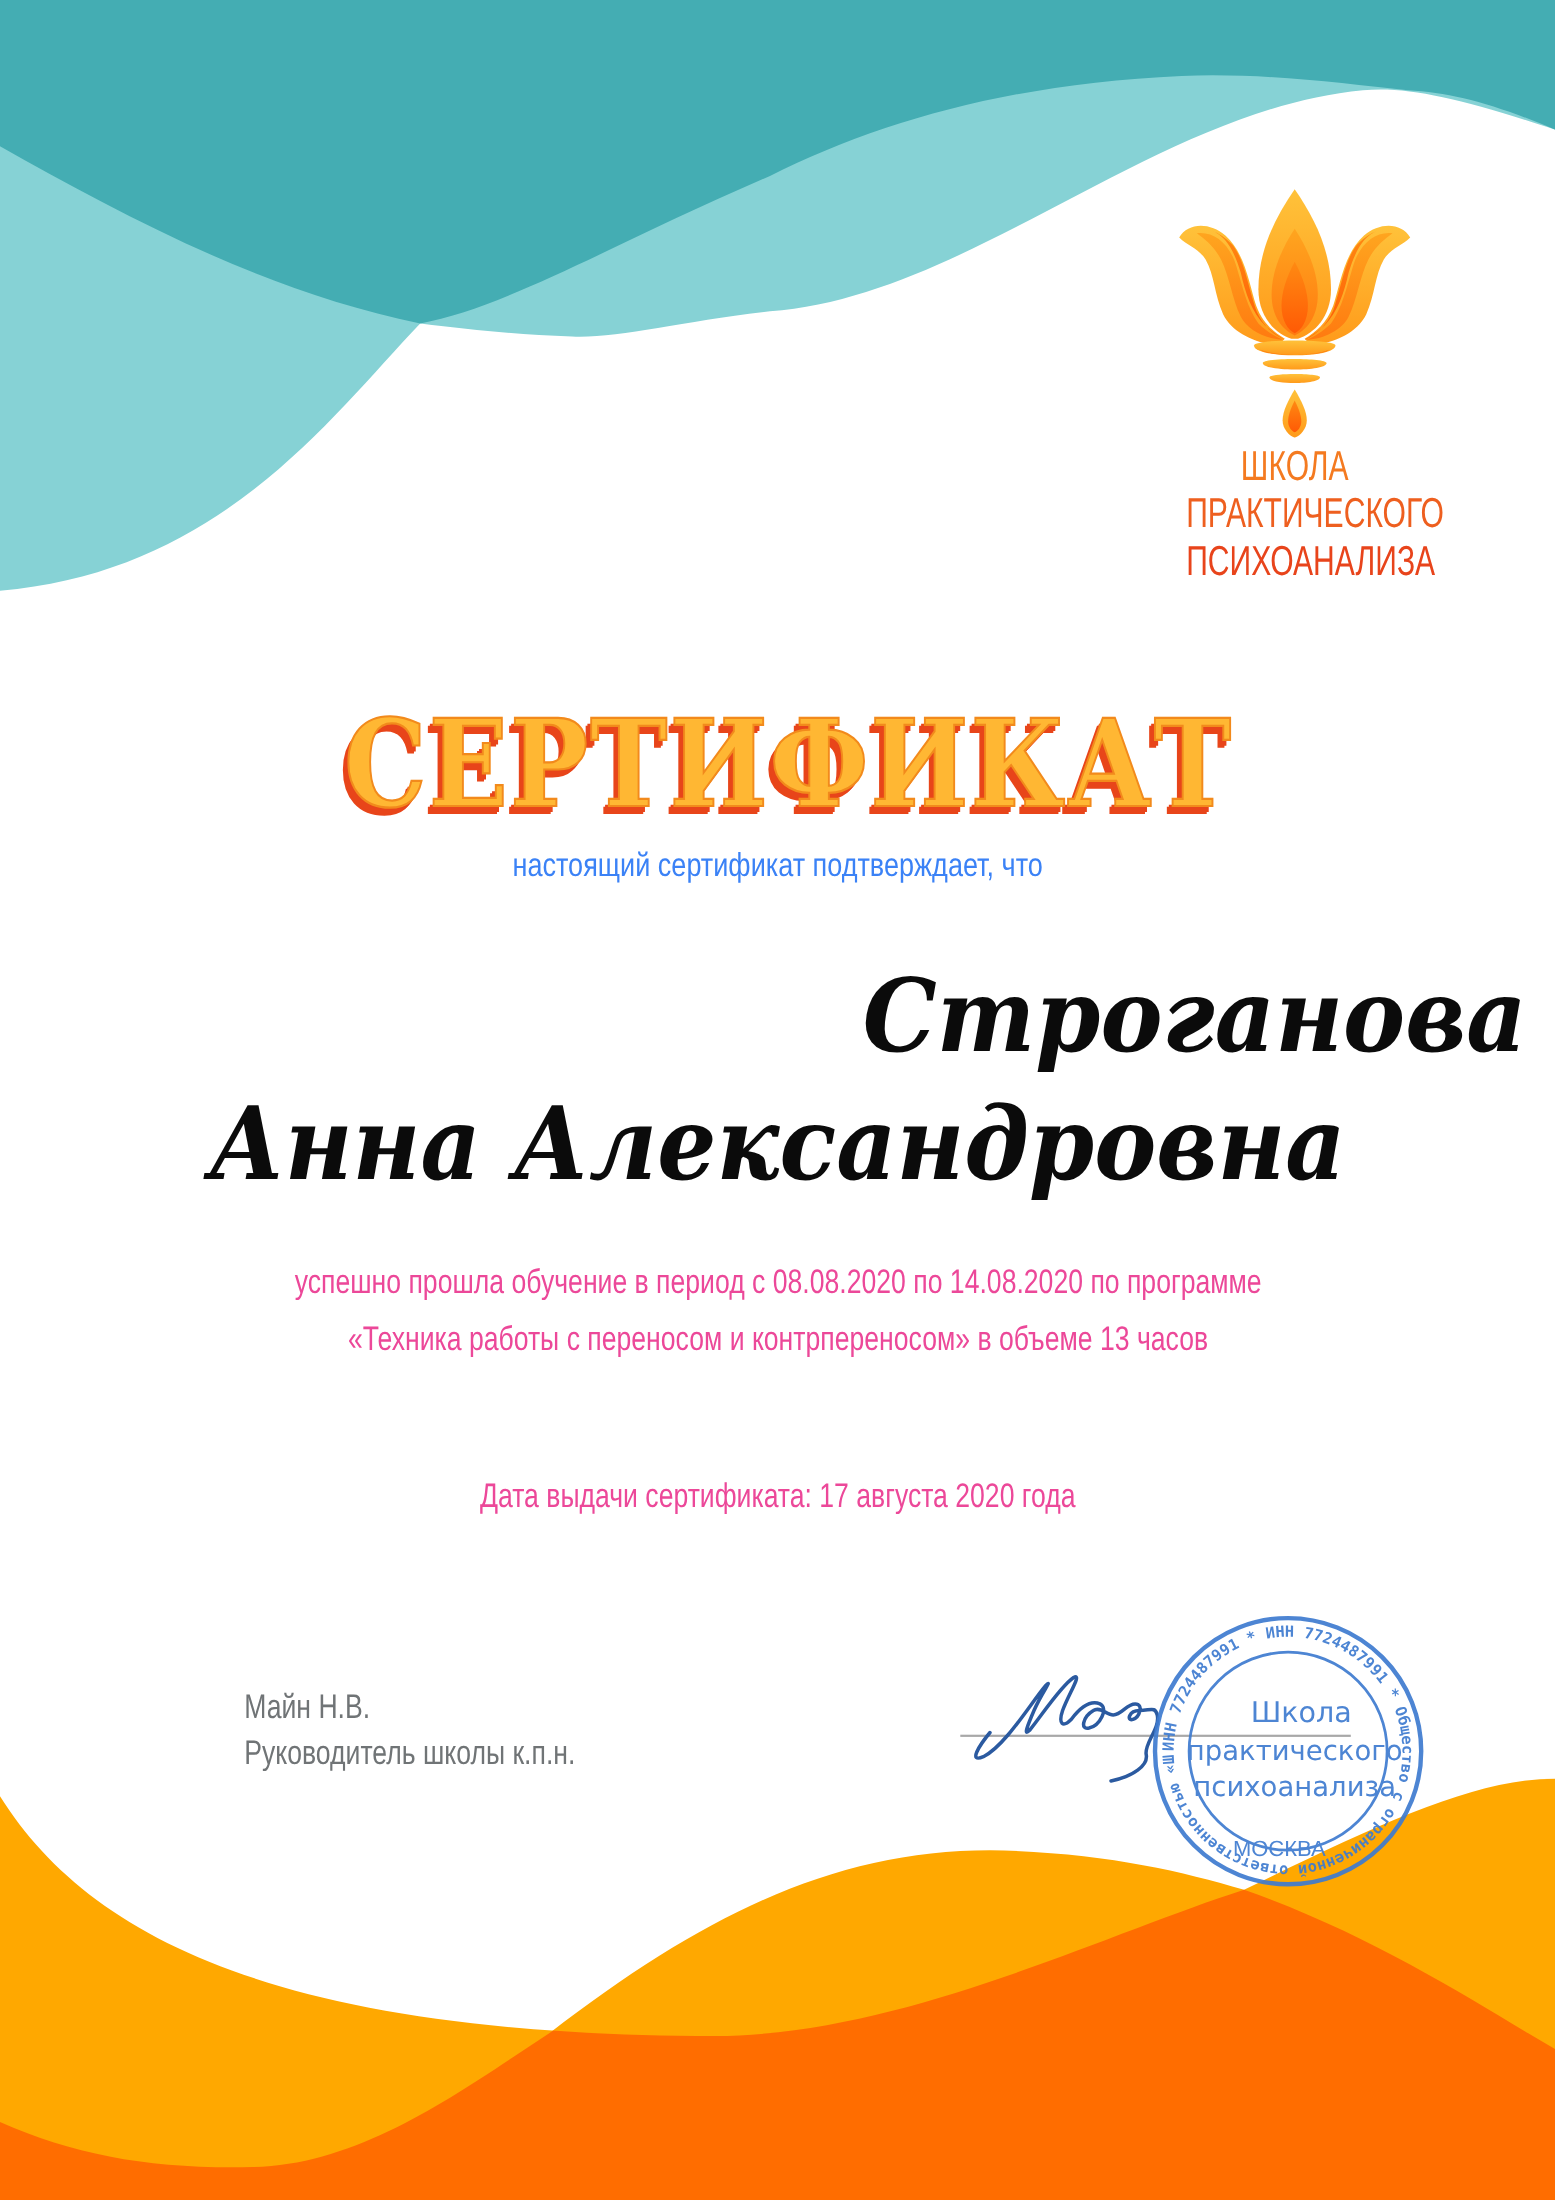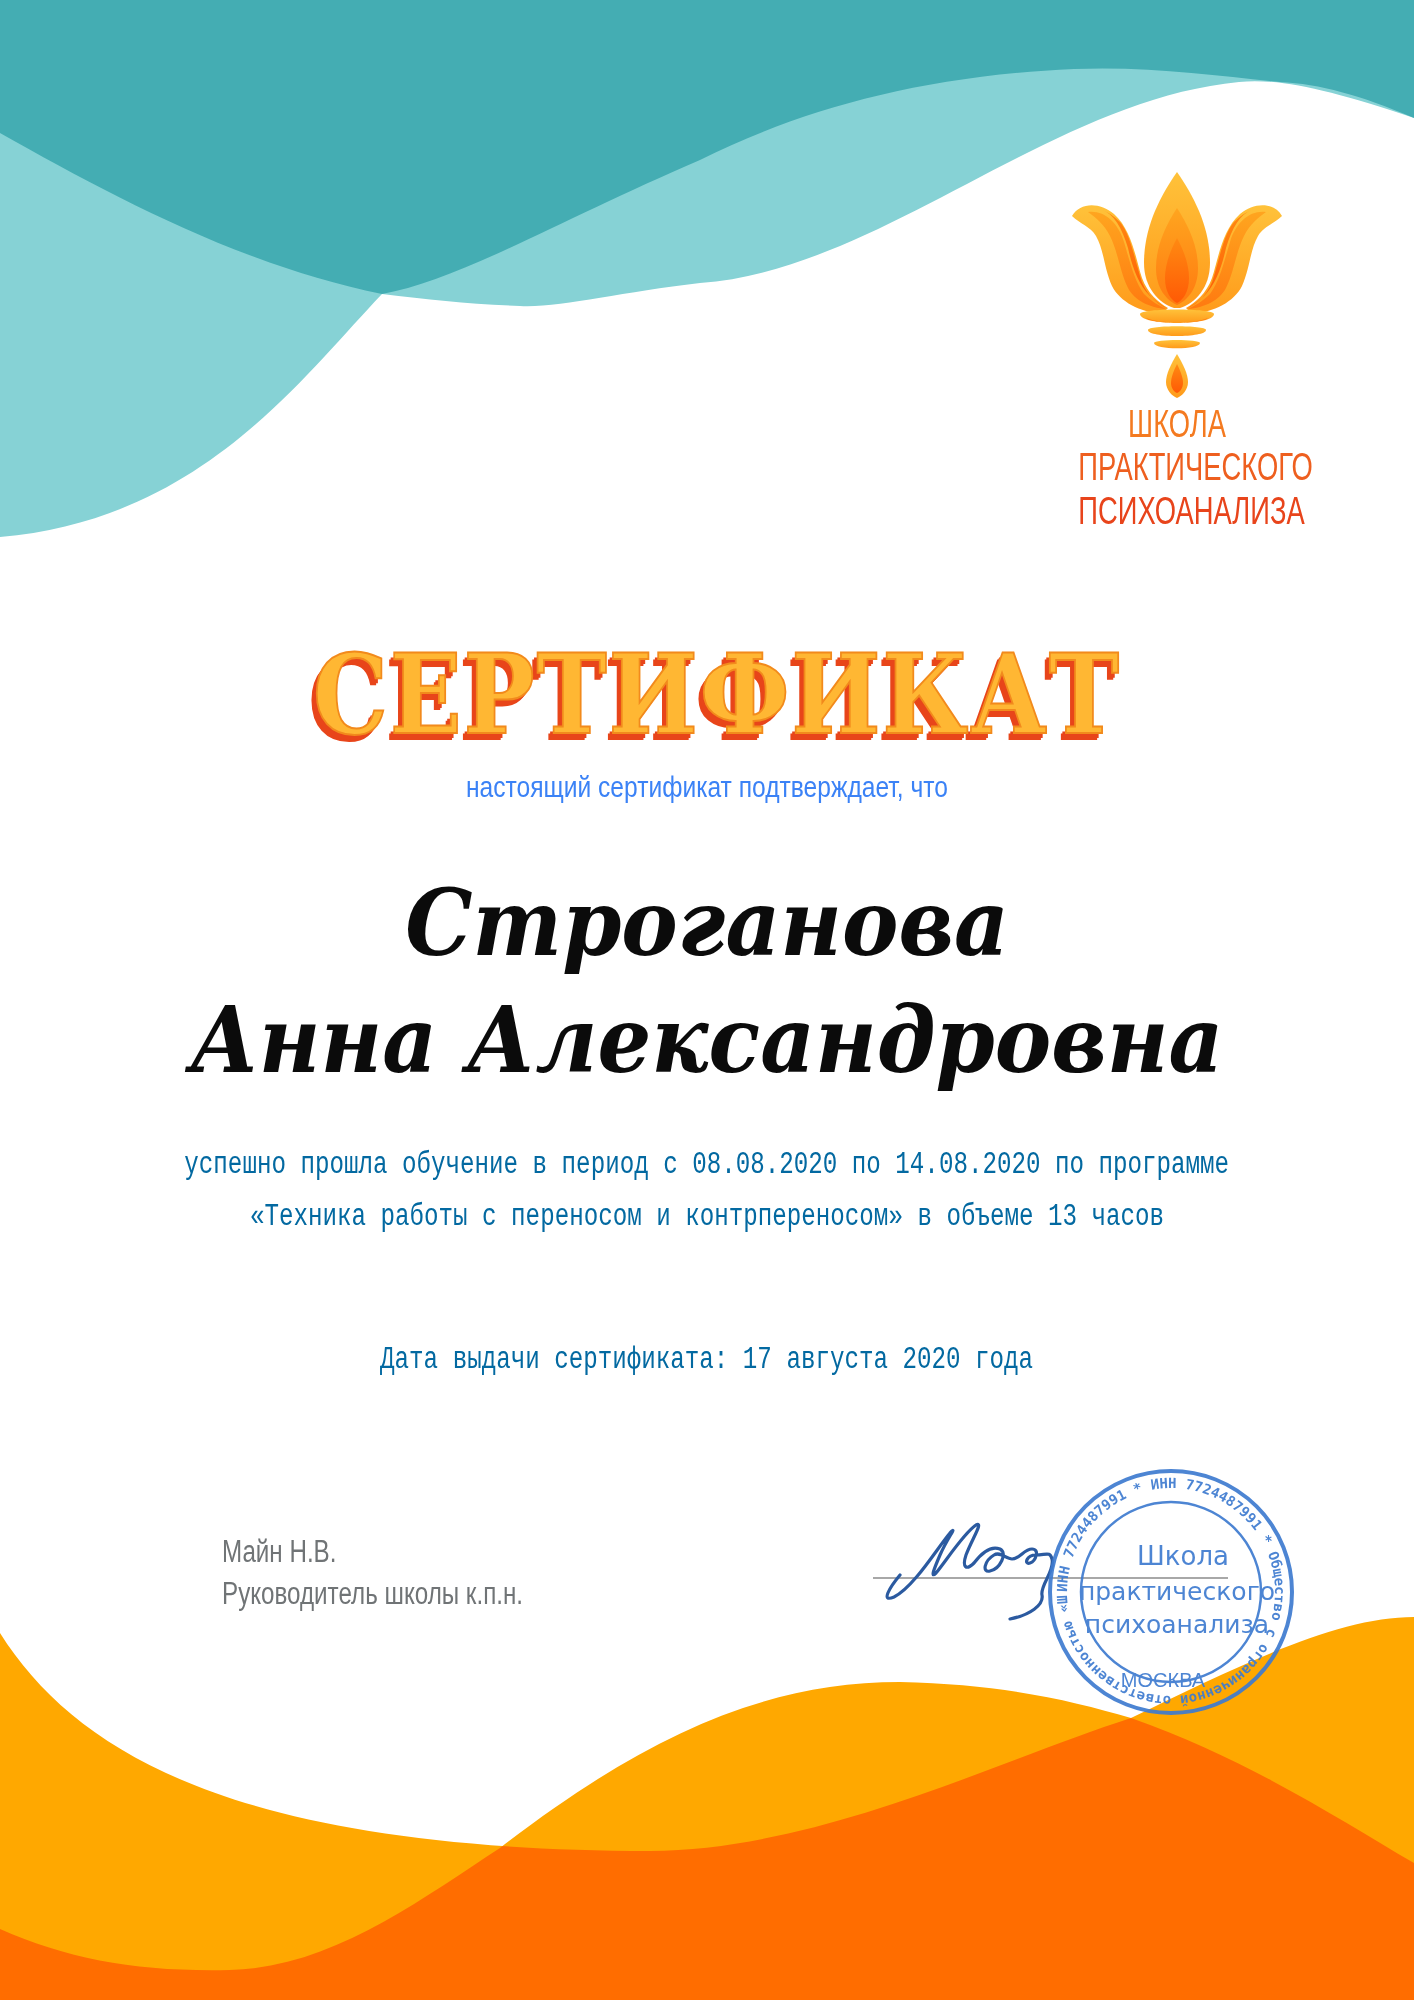--- a/index.html
+++ b/index.html
@@ -22,25 +22,25 @@
                 color: #ffb733; -webkit-text-stroke: 2px #f28a1c; letter-spacing: 2px;
                 text-shadow: -4px 5px 0 #e8451a, -6px 7px 0 #e8451a;
                 transform: scaleX(0.86); transform-origin: center top; }
 
   #subtitle { left: 0; top: 770px; width: 1414px; text-align: center; font-family: "Liberation Sans", sans-serif; font-size: 30px; color: #3b82f6; }
   #subtitle span { display: inline-block; transform: scaleX(0.82); transform-origin: center; }
 
   
   .name { left: 0; width: 1414px; text-align: center; font-family: "DejaVu Serif", serif; font-style: italic; font-weight: bold; color: #0b0b0b; font-size: 92px; line-height: 110px; }
   .name span { display: inline-block; transform: scaleX(0.92); transform-origin: center; }
-  #name-1 { top: 868px; }
+  #name-1 { top: 868px; text-align: right; }
   #name-2 { top: 985px; }
 
   
-  .body-line { left: 0; width: 1414px; text-align: center; font-family: Liberation Mono, monospace; font-size: 31px; color: #0369a1; line-height: 40px; }
+  .body-line { left: 0; width: 1414px; text-align: center; font-family: Liberation Sans, sans-serif; font-size: 31px; color: #ec4899; line-height: 40px; }
   .body-line span { display: inline-block; transform: scaleX(0.78); transform-origin: center; white-space: nowrap; }
   #body-1 { top: 1145px; }
   #body-2 { top: 1197px; }
   #issue-date { top: 1340px; }
 
   
   .sig-line { left: 222px; font-family: "Liberation Sans", sans-serif; font-size: 31px; color: #707476; line-height: 40px; white-space: nowrap; }
   .sig-line span { display: inline-block; transform: scaleX(0.78); transform-origin: left center; }
   #signatory-title { top: 1574px; }
   #signatory-name { top: 1532px; }

